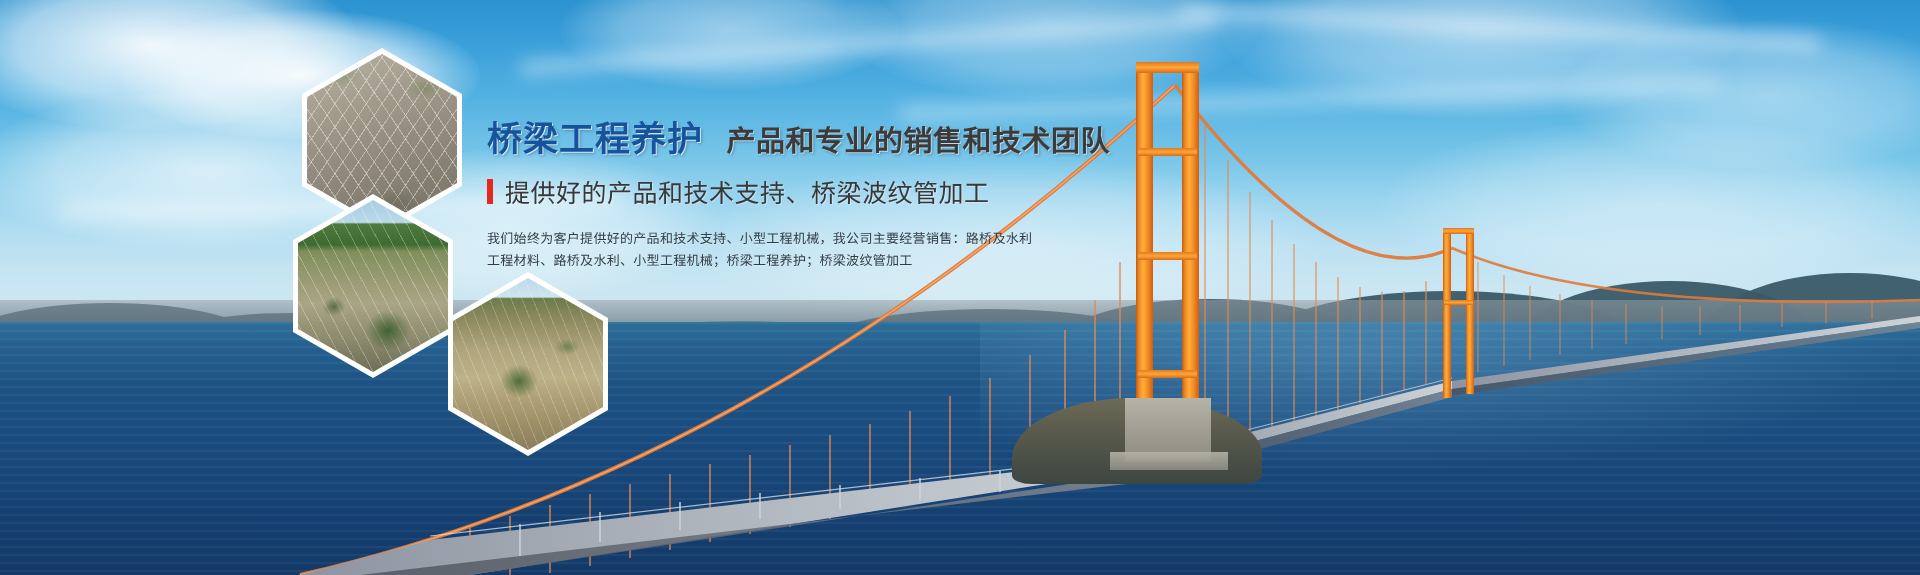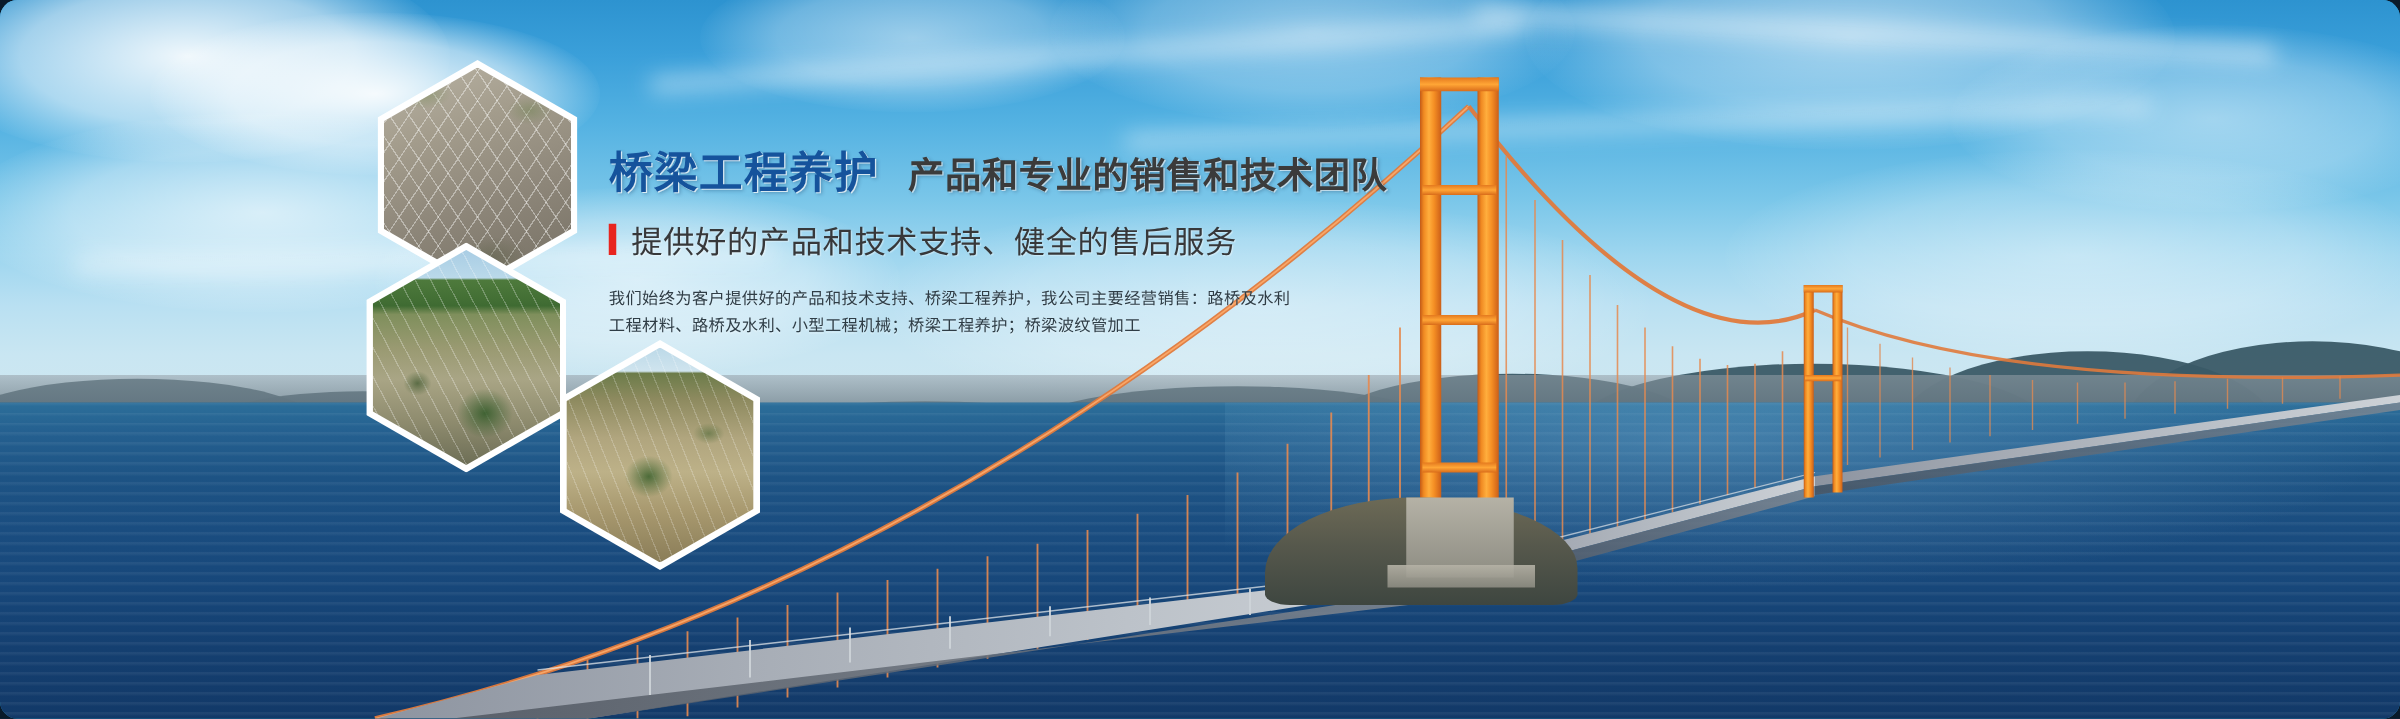--- a/index.html
+++ b/index.html
@@ -8,21 +8,20 @@
     padding: 0;
     background: #0a1a2a;
   }
   .banner {
     position: relative;
     width: 1920px;
     height: 575px;
     overflow: hidden;
     font-family: "Liberation Sans", "DejaVu Sans", sans-serif;
     background: #2a8fc4;
-    border-radius: 14px;
   }
 
   
   .sky {
     position: absolute;
     left: 0; top: 0;
     width: 1920px; height: 330px;
     background:
       linear-gradient(to bottom,
         #2d93d0 0%,
@@ -432,23 +431,23 @@
 
   <div class="copy">
 
     <div class="headline">
       <span class="headline-main">桥梁工程养护</span>
       <span class="headline-sub">产品和专业的销售和技术团队</span>
     </div>
 
     <div class="tagline">
       <span class="tagline-bar"></span>
-      <span class="tagline-text">提供好的产品和技术支持、健全的售后服务</span>
+      <span class="tagline-text">提供好的产品和技术支持、桥梁波纹管加工</span>
     </div>
 
     <div class="body-copy">
-      <div>我们始终为客户提供好的产品和技术支持、桥梁工程养护，我公司主要经营销售：路桥及水利</div>
+      <div>我们始终为客户提供好的产品和技术支持、小型工程机械，我公司主要经营销售：路桥及水利</div>
       <div>工程材料、路桥及水利、小型工程机械；桥梁工程养护；桥梁波纹管加工</div>
     </div>
 
   </div>
 
 </div>
 
 </body></html>

